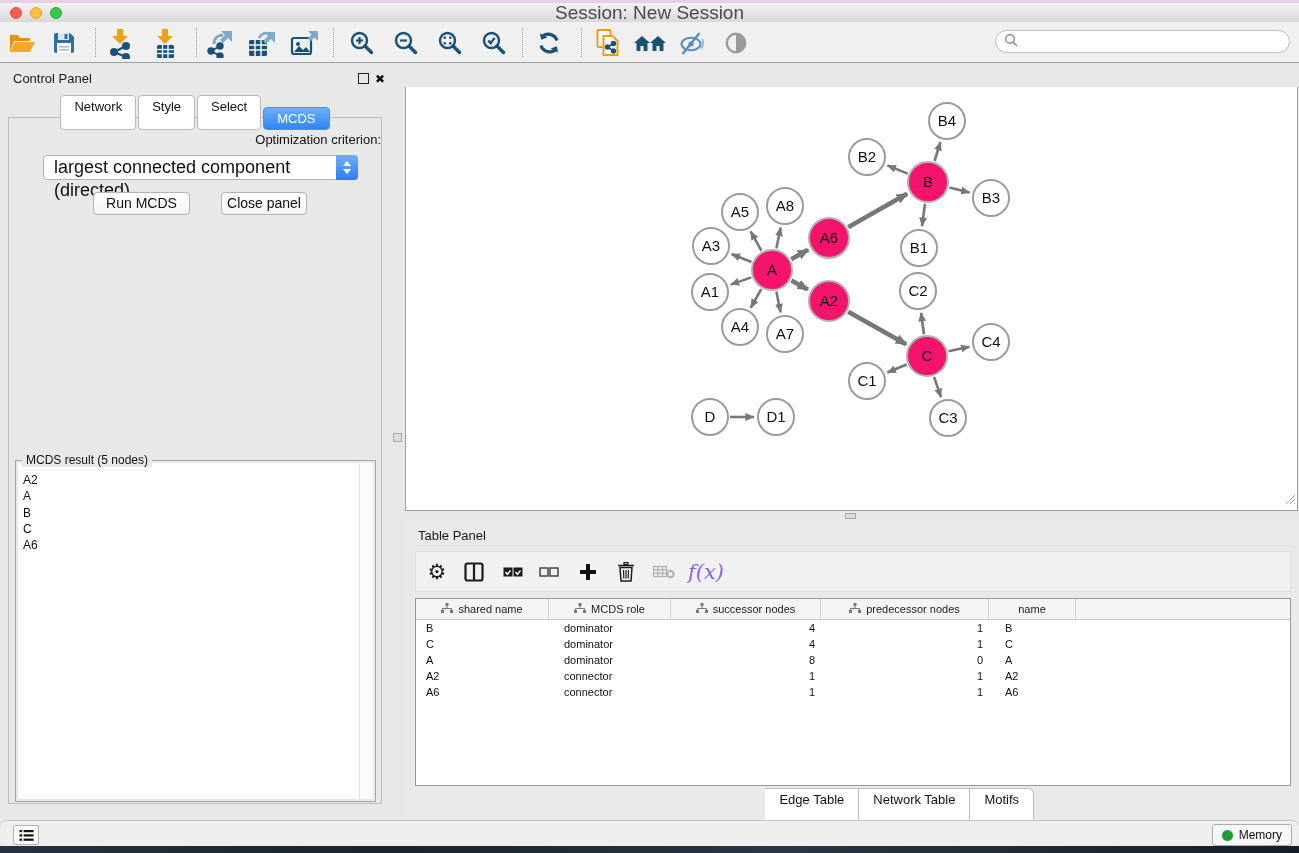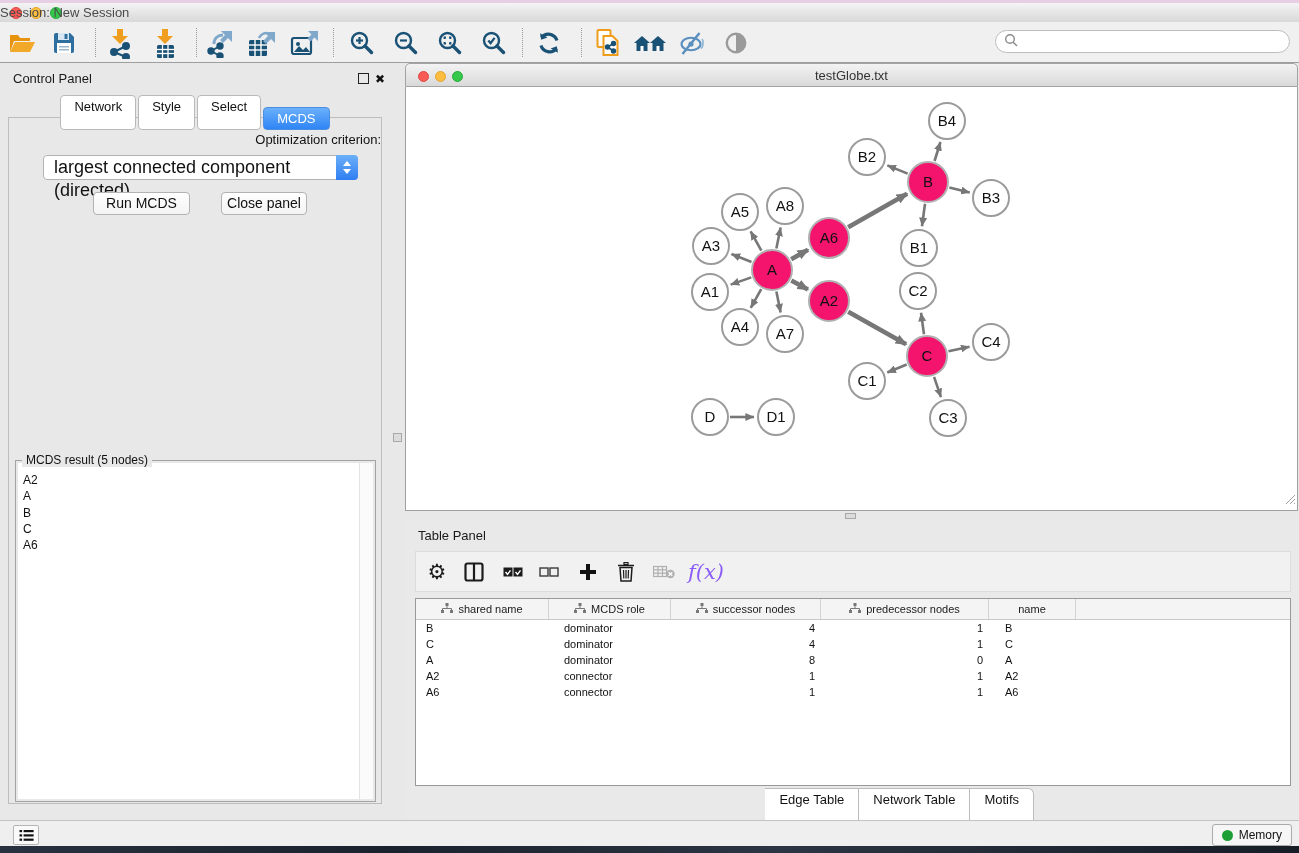--- a/index.html
+++ b/index.html
@@ -1,21 +1,21 @@
 <!DOCTYPE html>
 <html><head>
 <meta charset="utf-8">
 <style>
   html,body{margin:0;padding:0;}
   body{font-family:"Liberation Sans","DejaVu Sans",sans-serif;background:#e8e8e8;}
   .screen{position:relative;width:1299px;height:853px;overflow:hidden;background:#e8e8e8;}
   
   .wp-top{position:absolute;left:0;top:0;width:100%;height:3px;background:#e6cfe4;}
   .titlebar{position:absolute;left:0;top:3px;width:100%;height:19px;background:linear-gradient(#f4f4f4,#d8d8d8);border-bottom:1px solid #aeaeae;}
-  .titlebar .title{position:absolute;left:0;right:0;top:0;text-align:left;font-size:13px;color:#4a4a4a;line-height:19px;}
+  .titlebar .title{position:absolute;left:0;right:0;top:0;text-align:center;font-size:19px;color:#4a4a4a;line-height:19px;}
   .lights{position:absolute;left:10px;top:4px;display:flex;gap:8px;}
   .light{width:12px;height:12px;border-radius:50%;}
   .light.red{background:#fc5a54;border:1px solid #e14942;box-sizing:border-box;}
   .light.yellow{background:#fdbe40;border:1px solid #e0a62e;box-sizing:border-box;}
   .light.green{background:#35c84a;border:1px solid #26a93a;box-sizing:border-box;}
   
   .toolbar{position:absolute;left:0;top:22px;width:100%;height:41px;background:#f0f0f0;border-bottom:1px solid #9e9e9e;box-sizing:border-box;}
   .tb-icon{position:absolute;top:3px;height:36px;display:flex;align-items:center;transform:translateX(-50%);cursor:default;}
   .tb-sep{position:absolute;top:6px;height:29px;border-left:1px dotted #9a9a9a;}
   .searchbox{position:absolute;left:995px;top:8px;width:295px;height:23px;background:#fff;border:1px solid #bdbdbd;border-radius:12px;box-sizing:border-box;display:flex;align-items:center;padding-left:8px;gap:5px;}
@@ -70,21 +70,21 @@
   .cell.l1{padding-left:10px;}.cell.l2{padding-left:15px;}
   .cell.r{text-align:right;padding-right:6px;}
   .cell.l5{padding-left:16px;}
   .tp-tabs{position:absolute;left:0;right:0;top:268px;display:flex;justify-content:center;}
   .seg{display:flex;}
   .seg .stab{background:#fff;border:1px solid #bcbcbc;border-left:none;font-size:13px;color:#111;padding:3px 14px;line-height:16px;}
   .seg .stab:first-child{border-left:1px solid #bcbcbc;border-radius:6px 0 0 6px;margin-top:42px;}
   .seg .stab:last-child{border-radius:0 6px 6px 0;}
   .seg .stab.active{background:linear-gradient(#5aa5f9,#2b7cf2);border-color:#3c86e0;color:#fff;}
   
-  .statusbar{position:absolute;left:0;top:820px;width:100%;height:26px;background:#efefef;border-top:1px solid #c3c3c3;box-sizing:border-box;}
+  .statusbar{position:absolute;left:0;top:820px;width:100%;height:26px;background:#efefef;border-top:1px solid #c3c3c3;box-sizing:border-box;border-radius:7px;}
   .list-btn{position:absolute;left:13px;top:4px;width:24px;height:18px;background:#fafafa;border:1px solid #b5b5b5;border-radius:2px;display:flex;align-items:center;justify-content:center;}
   .mem-btn{position:absolute;right:7px;top:3px;height:20px;background:#f6f6f6;border:1px solid #ababab;border-radius:3px;display:flex;align-items:center;gap:6px;padding:0 9px;}
   .mem-dot{width:11px;height:11px;border-radius:50%;background:#1f9e38;}
   .mem-label{font-size:12px;color:#111;}
   .wp-bottom{position:absolute;left:0;top:846px;width:100%;height:7px;background:linear-gradient(90deg,#27313f,#1a222e 30%,#2b3543 60%,#161d27);}
 </style>
 </head>
 <body>
 
 <div class="screen">
@@ -296,28 +296,20 @@
         <div class="scrolltrack" style="top:2px;right:2px;bottom:2px;"></div>
       </div>
     </div>
   </div>
 
   <div class="vsplit-handle"></div>
   <div class="rsplit-handle"></div>
   <div class="hsplit-handle"></div>
 
   <div class="net-window">
-    <div class="nw-titlebar">
-      <div class="lights">
-        <div class="light red"></div>
-        <div class="light yellow"></div>
-        <div class="light green"></div>
-      </div>
-      <div class="nw-title">testGlobe.txt</div>
-    </div>
     <div class="nw-canvas">
       <svg width="891" height="422" viewBox="0 0 891 422">
         <defs>
           <marker id="arw" markerWidth="10" markerHeight="8" refX="8.6" refY="4" orient="auto" markerUnits="userSpaceOnUse">
               <path d="M0 0L9 4L0 8z" fill="#777"></path>
             </marker>
           <marker id="arwT" markerWidth="13" markerHeight="10" refX="10.5" refY="5" orient="auto" markerUnits="userSpaceOnUse">
               <path d="M0 0L12 5L0 10z" fill="#777"></path>
             </marker>
         </defs>

